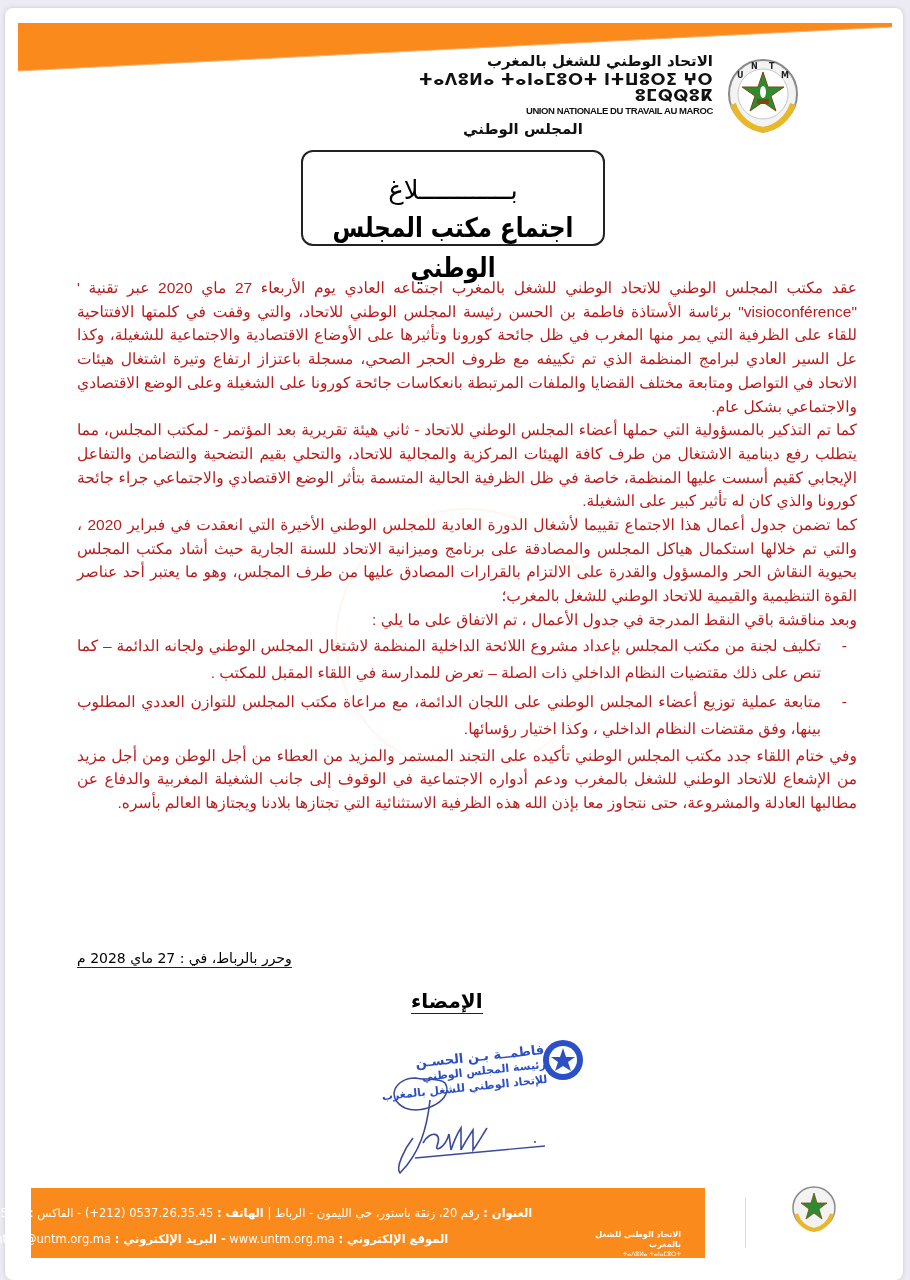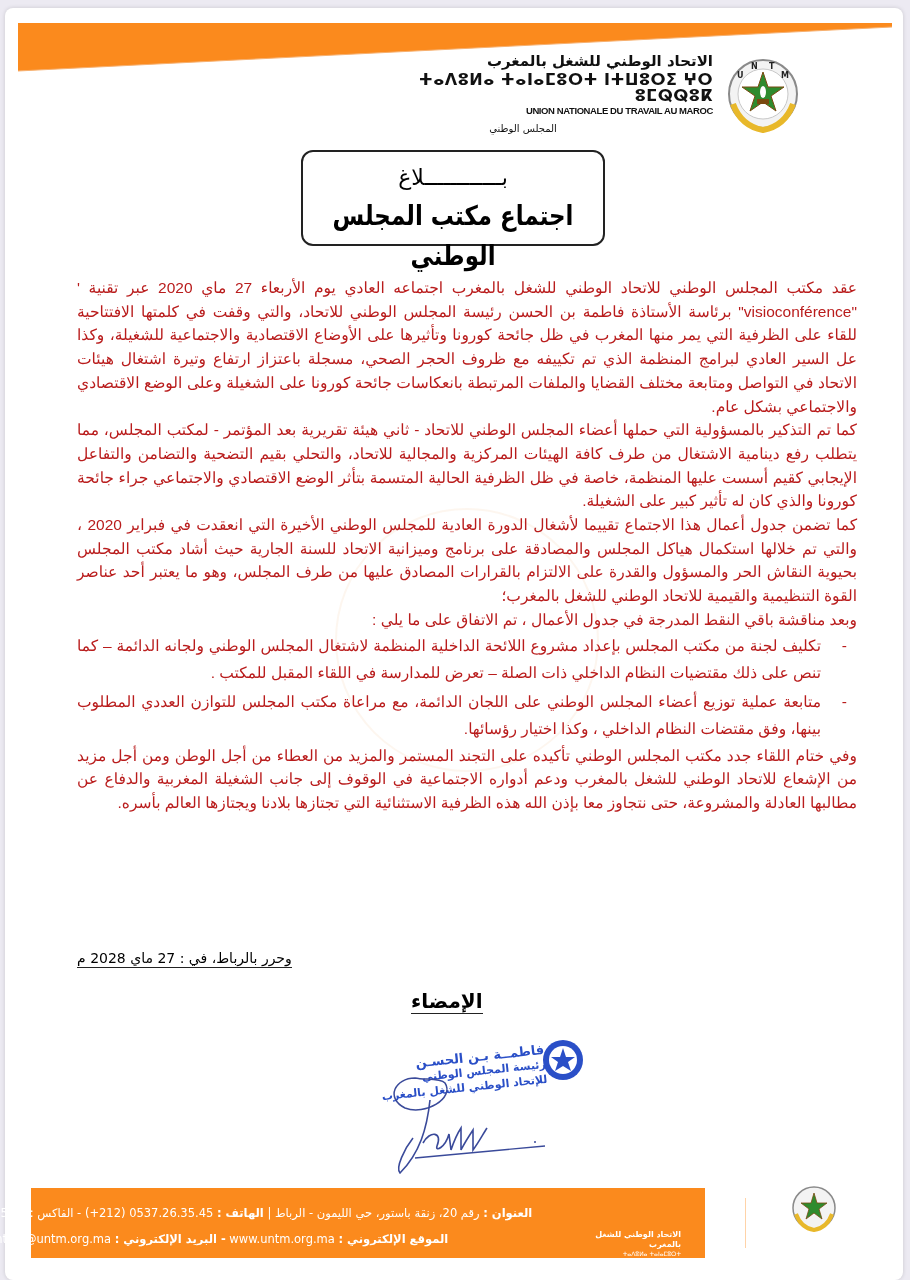--- a/index.html
+++ b/index.html
@@ -52,22 +52,22 @@
     }
     .header-text .fr-name {
       font-family: "Liberation Sans", sans-serif;
       font-size: 9.5px;
       font-weight: bold;
       direction: ltr;
       line-height: 14px;
       letter-spacing: -0.4px;
     }
     .header-text .council {
-      font-size: 10px;
-      font-weight: normal;
+      font-size: 15px;
+      font-weight: bold;
       line-height: 22px;
       text-align: center;
       padding-right: 60px;
     }
     .logo-top {
       position: absolute;
       left: 718px;
       top: 48px;
       width: 80px;
       height: 80px;
@@ -78,23 +78,23 @@
       top: 142px;
       width: 300px;
       height: 92px;
       border: 2px solid #222;
       border-radius: 12px;
       text-align: center;
       direction: rtl;
       font-family: "DejaVu Sans", sans-serif;
     }
     .title-box .t1 {
-      font-size: 22px;
+      font-size: 26px;
       line-height: 36px;
-      margin-top: 8px;
+      margin-top: 20px;
       letter-spacing: 2px;
     }
     .title-box .t2 {
       font-size: 27px;
       line-height: 40px;
       font-weight: bold;
       transform: scaleX(0.85);
     }
     .body-text {
       position: absolute;

